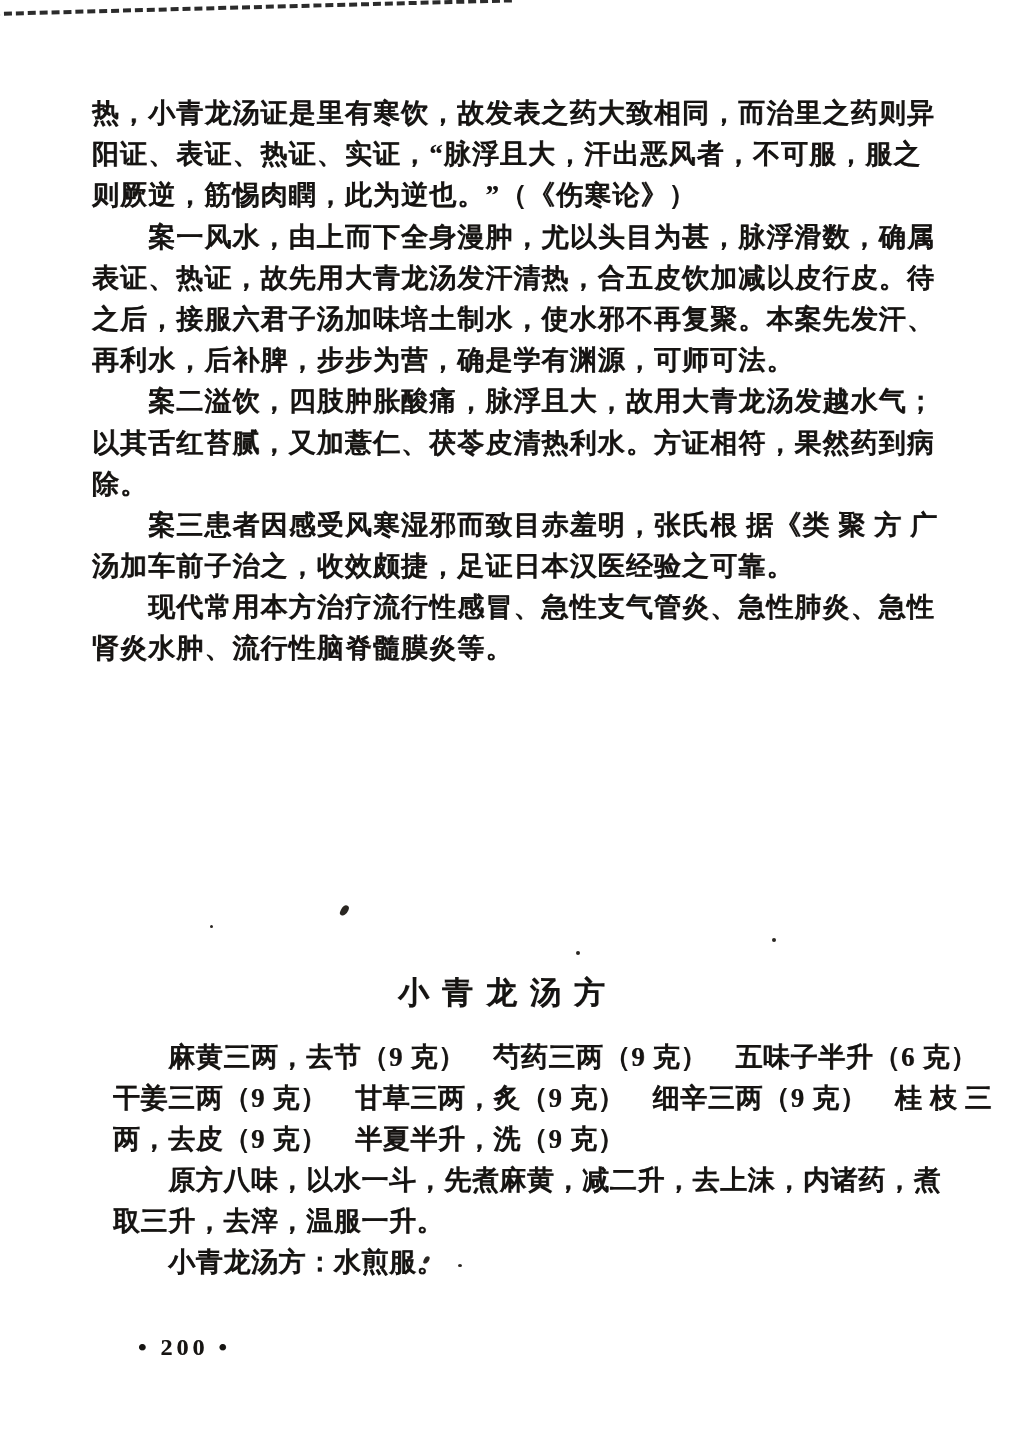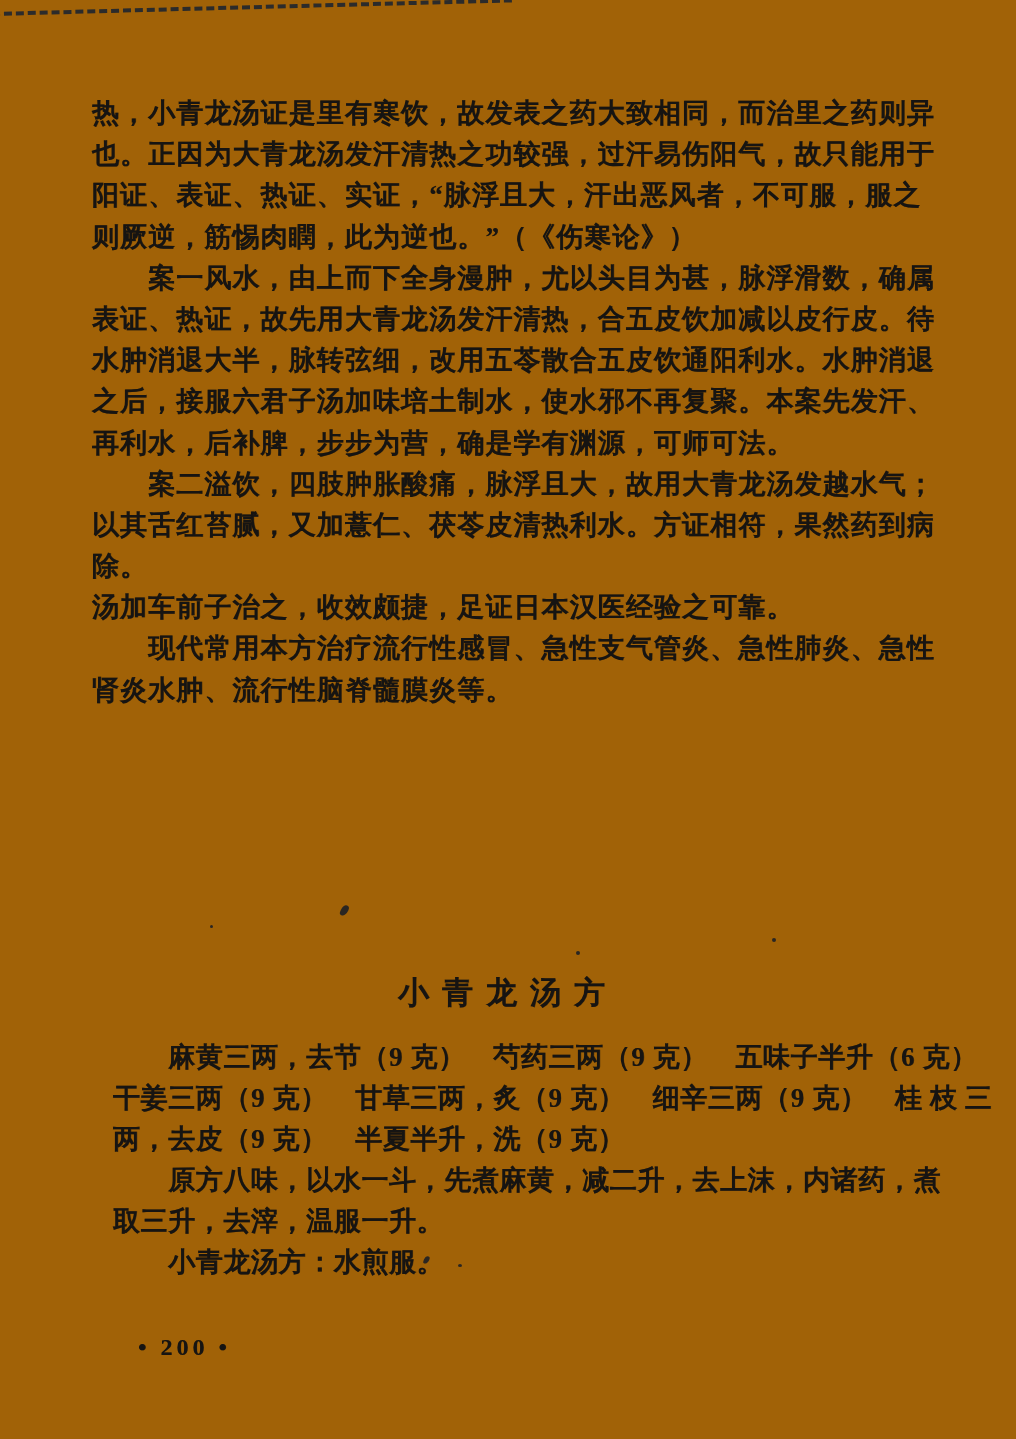--- a/index.html
+++ b/index.html
@@ -4,21 +4,21 @@
 <style>
   html, body {
     margin: 0;
     padding: 0;
     background: #e8e8e8;
   }
   .page {
     position: relative;
     width: 1016px;
     height: 1439px;
-    background: #a16207;
+    background: #ffffff;
     overflow: hidden;
     font-family: "Liberation Serif", "DejaVu Serif", serif;
     color: #161412;
   }
   
   .top-dashes {
     position: absolute;
     top: 12px;
     left: -8px;
     width: 520px;
@@ -106,31 +106,30 @@
 </style>
 </head>
 <body>
 
 <div class="page">
 
   <div class="top-dashes"></div>
 
   <div class="body-block">
     <div class="line">热，小青龙汤证是里有寒饮，故发表之药大致相同，而治里之药则异</div>
-    <div class="line">也。正因为大青龙汤发汗清热之功较强，过汗易伤阳气，故只能用于</div>
     <div class="line">阳证、表证、热证、实证，“脉浮且大，汗出恶风者，不可服，服之</div>
     <div class="line">则厥逆，筋惕肉瞤，此为逆也。”（《伤寒论》）</div>
     <div class="line">　　案一风水，由上而下全身漫肿，尤以头目为甚，脉浮滑数，确属</div>
     <div class="line">表证、热证，故先用大青龙汤发汗清热，合五皮饮加减以皮行皮。待</div>
-    <div class="line">水肿消退大半，脉转弦细，改用五苓散合五皮饮通阳利水。水肿消退</div>
     <div class="line">之后，接服六君子汤加味培土制水，使水邪不再复聚。本案先发汗、</div>
     <div class="line">再利水，后补脾，步步为营，确是学有渊源，可师可法。</div>
     <div class="line">　　案二溢饮，四肢肿胀酸痛，脉浮且大，故用大青龙汤发越水气；</div>
     <div class="line">以其舌红苔腻，又加薏仁、茯苓皮清热利水。方证相符，果然药到病</div>
     <div class="line">除。</div>
+    <div class="line">　　案三患者因感受风寒湿邪而致目赤羞明，张氏根 据《类 聚 方 广</div>
     <div class="line">汤加车前子治之，收效颇捷，足证日本汉医经验之可靠。</div>
     <div class="line">　　现代常用本方治疗流行性感冒、急性支气管炎、急性肺炎、急性</div>
     <div class="line">肾炎水肿、流行性脑脊髓膜炎等。</div>
   </div>
 
 
   <div class="heading-sub">小青龙汤方</div>
 
   <div class="formula-block">
     <div class="line">　　麻黄三两，去节（9 克）　芍药三两（9 克）　五味子半升（6 克）</div>

